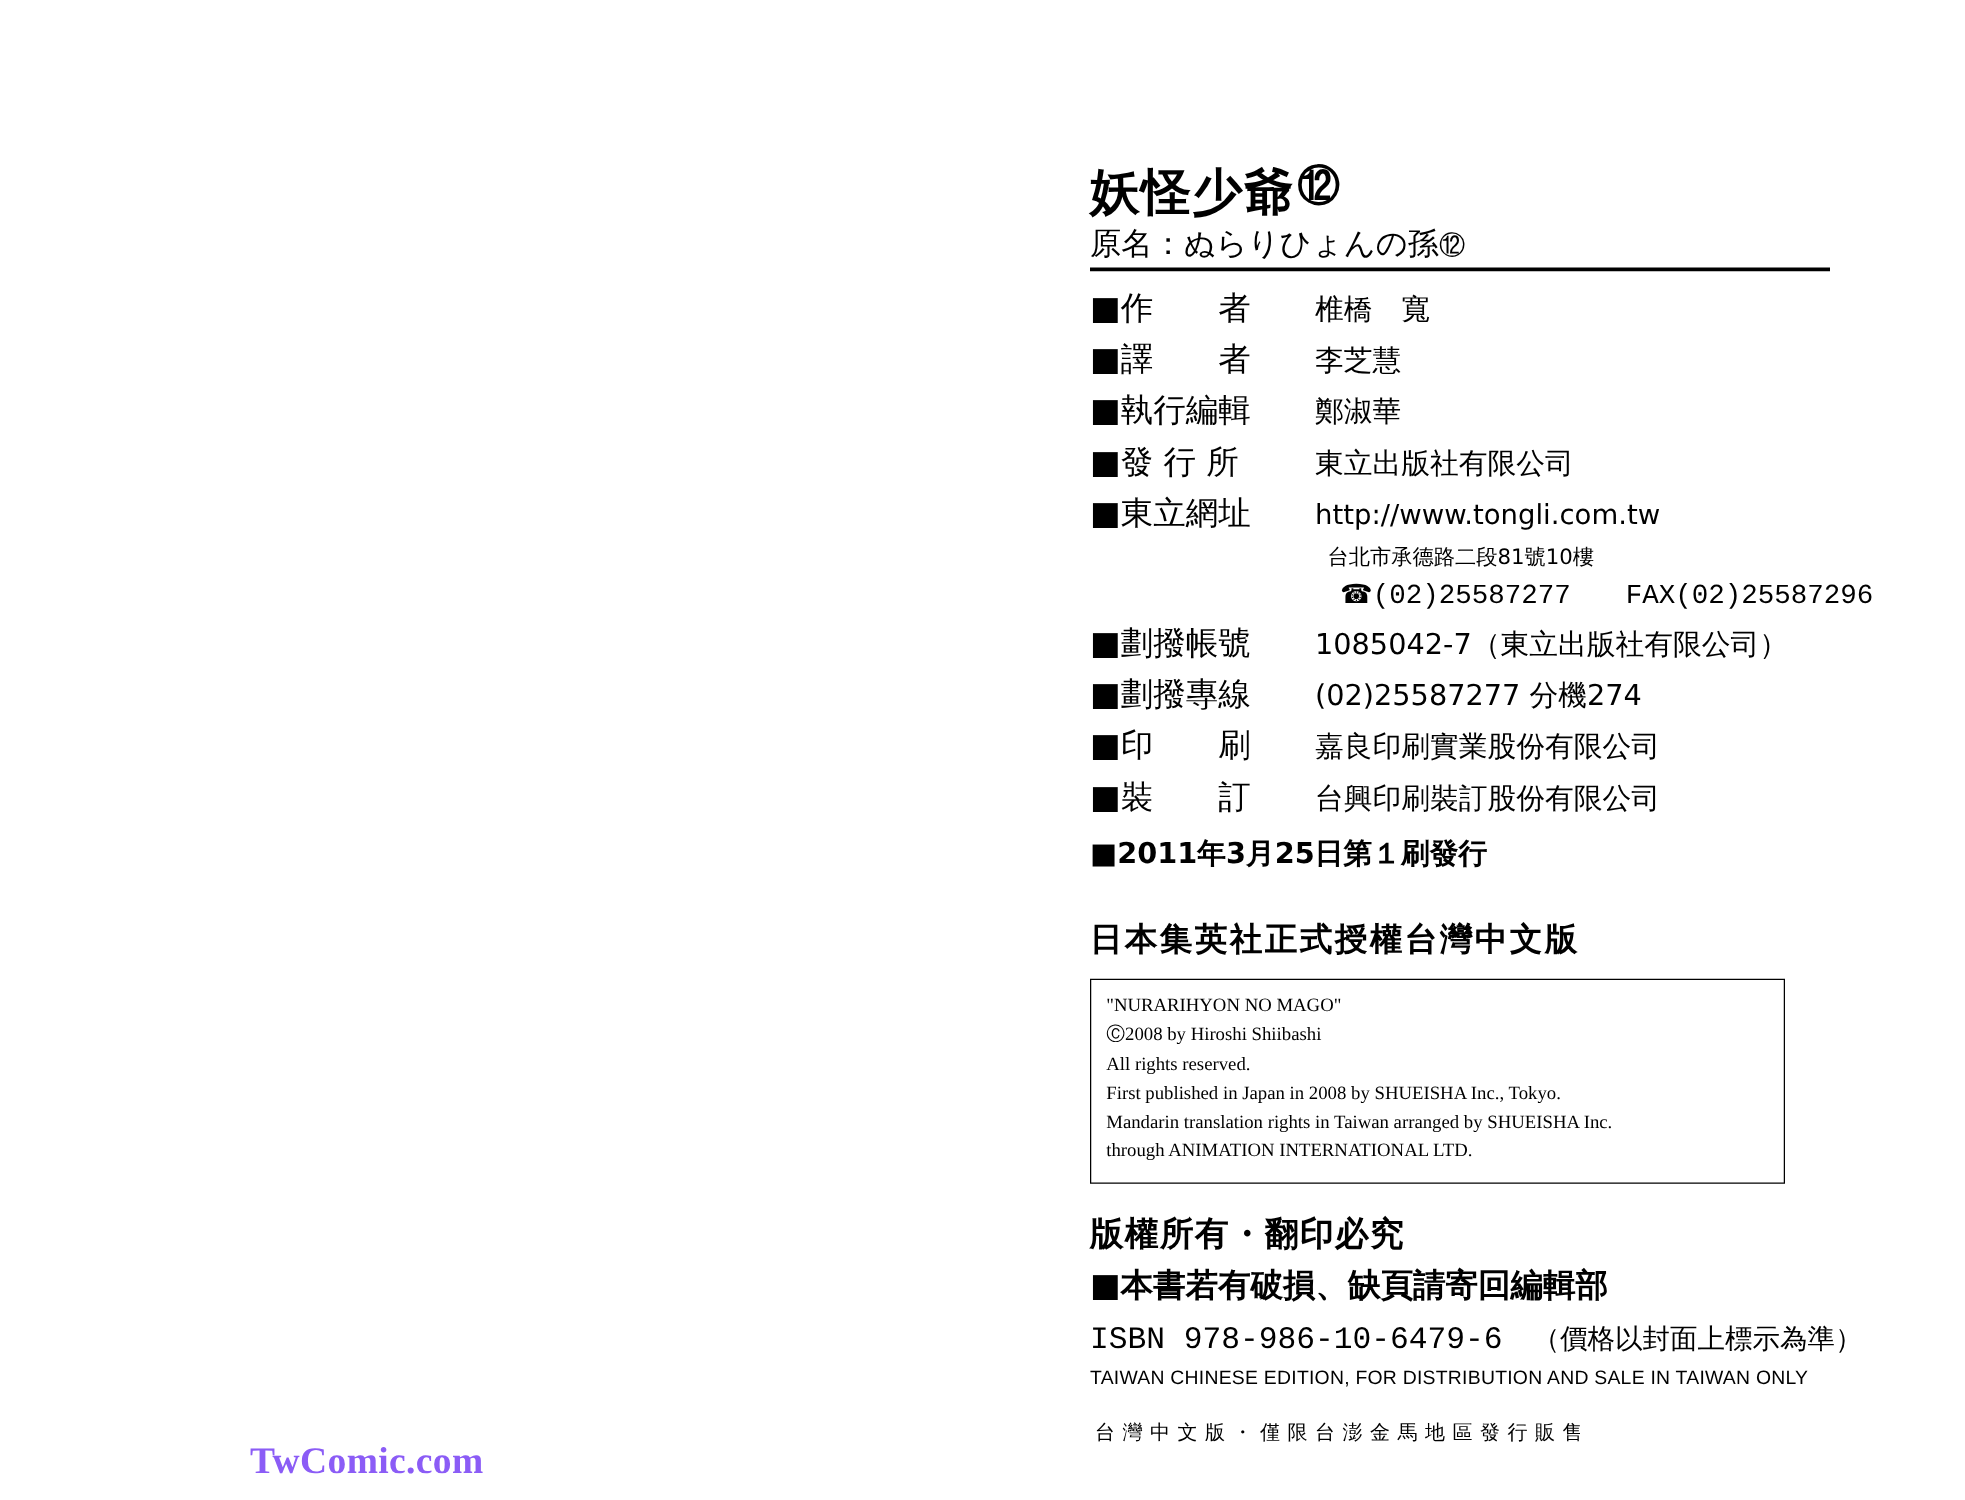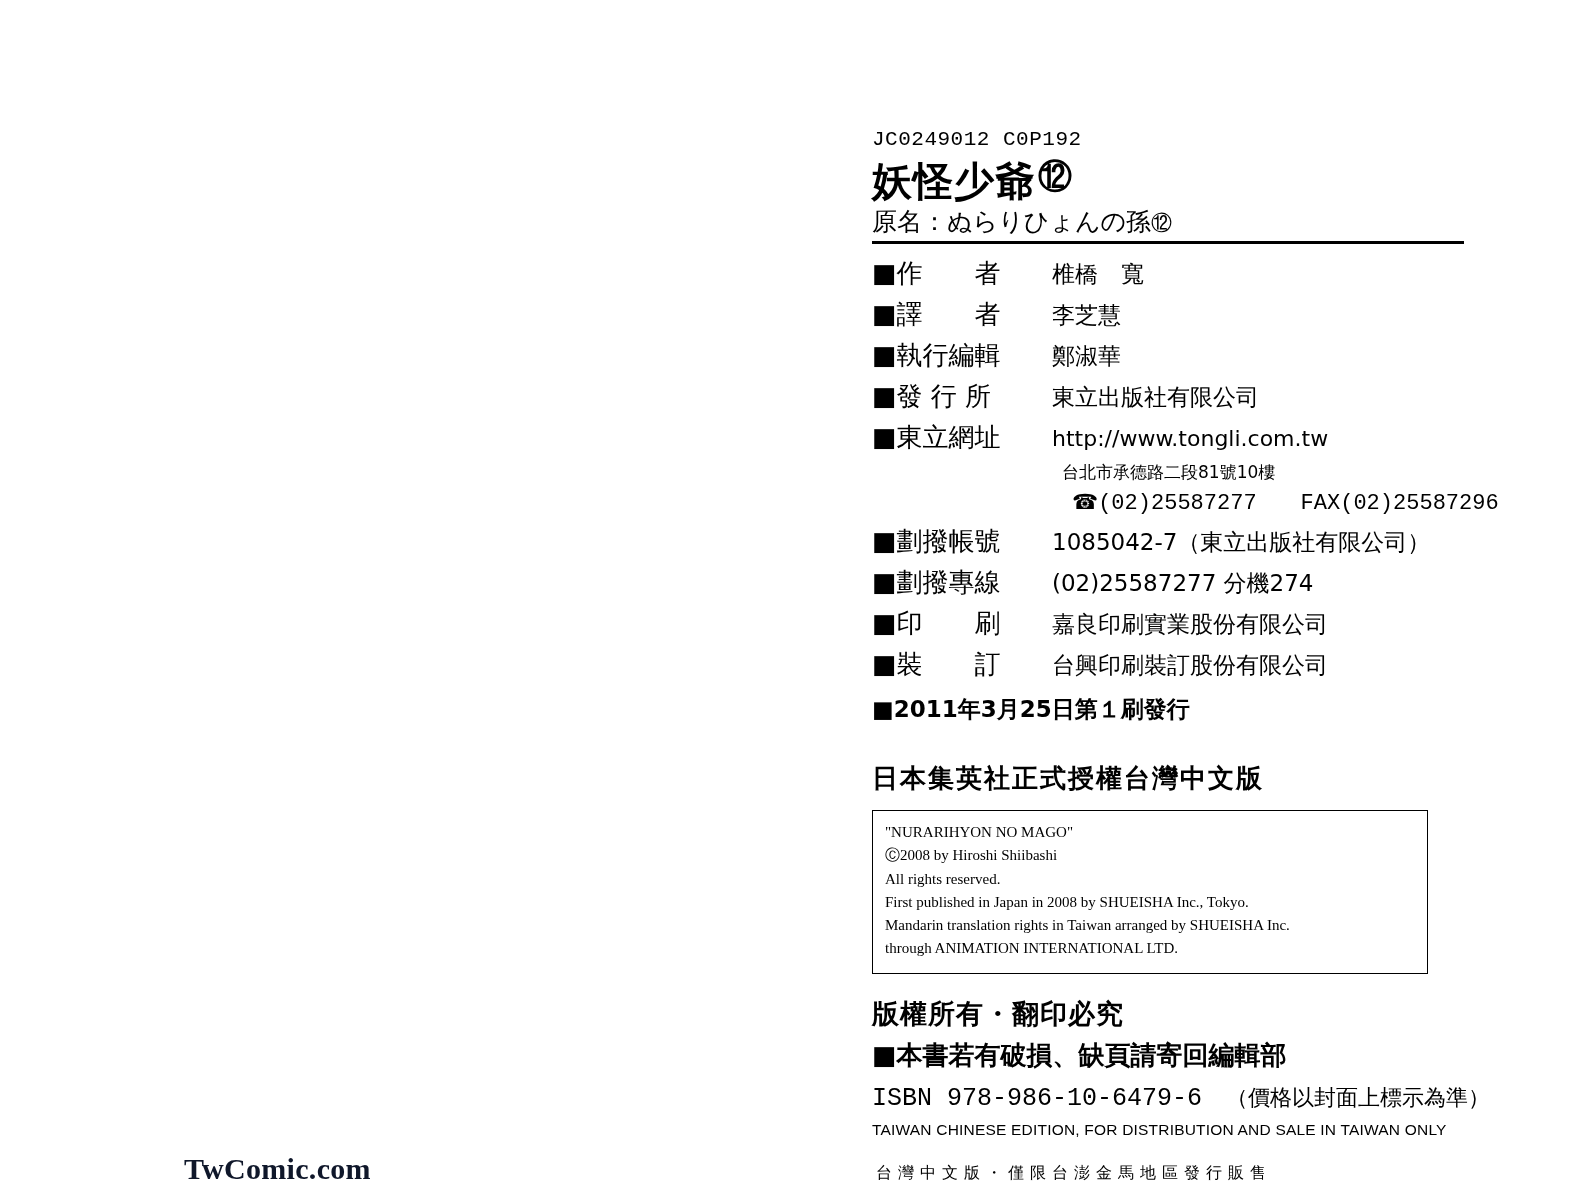--- a/index.html
+++ b/index.html
@@ -183,37 +183,36 @@
   .taiwan-cjk {
     font-family: "DejaVu Sans", sans-serif;
     font-size: 16px;
     margin-top: 24px;
     letter-spacing: 6px;
     white-space: nowrap;
     padding-left: 4px;
   }
   .watermark {
     position: absolute;
-    left: 184px;
+    left: 200px;
     top: 1152px;
     font-family: "Liberation Serif", serif;
     font-size: 30px;
     font-weight: bold;
-    color: #0f172a;
+    color: #8b5cf6;
     letter-spacing: 0.3px;
   }
 </style>
 </head>
 <body>
 
 <div class="page">
 
   <div class="colophon">
 
-    <div class="code-line">JC0249012 C0P192</div>
 
     <div class="title-row">
       <span class="title-cjk">妖怪少爺</span>
       <span class="circled">⑫</span>
     </div>
 
     <div class="subtitle-row">
       <span class="subtitle-cjk">原名：ぬらりひょんの孫</span>
       <span class="subtitle-circled">⑫</span>
     </div>

